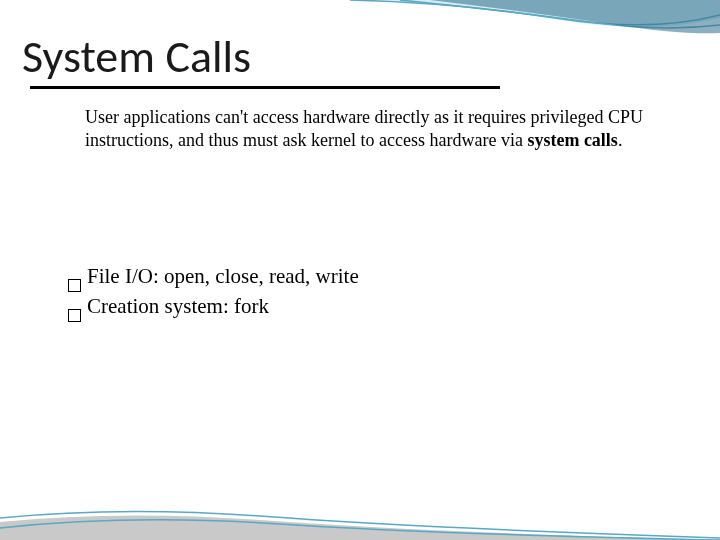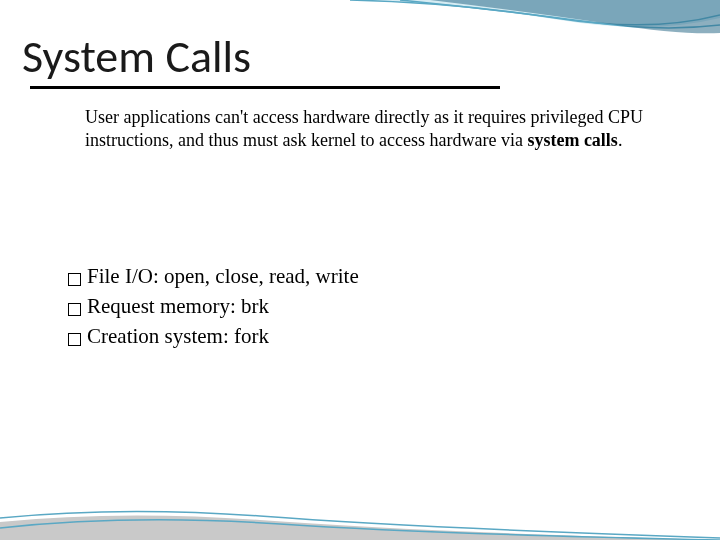--- a/index.html
+++ b/index.html
@@ -52,21 +52,21 @@
   .list {
     position: absolute;
     left: 68px;
     top: 262px;
     width: 600px;
     font-family: 'Times New Roman', serif;
     font-size: 21px;
     line-height: 1.42;
     color: #000;
   }
-  .list-item { display: flex; align-items: center; }
+  .list-item { display: flex; align-items: flex-end; }
   .bullet {
     display: inline-block;
     width: 13px; height: 13px;
     border: 1.5px solid #000;
     margin-right: 6px;
     margin-top: 6px;
     flex-shrink: 0;
   }
 </style>
 </head>
@@ -90,24 +90,20 @@
   </p>
 </div>
 
 <div class="list">
   <div class="list-item">
     <span class="bullet"></span>
     <span>File I/O: open, close, read, write</span>
   </div>
   <div class="list-item">
     <span class="bullet"></span>
-    <span>Request memory: brk</span>
-  </div>
-  <div class="list-item">
-    <span class="bullet"></span>
     <span>Creation system: fork</span>
   </div>
 </div>
 
 <div class="decor-bottom">
   <svg width="720" height="40" viewBox="0 0 720 40">
     <path d="M0,40 L0,22 Q120,10 260,20 Q420,32 720,40 Z" fill="#c9c9c9"></path>
     <path d="M0,18 Q120,6 260,16 Q420,28 720,38" fill="none" stroke="#5aa8c4" stroke-width="1.5"></path>
     <path d="M0,28 Q130,14 280,24 Q430,34 720,40" fill="none" stroke="#5aa8c4" stroke-width="1.5"></path>
   </svg>

